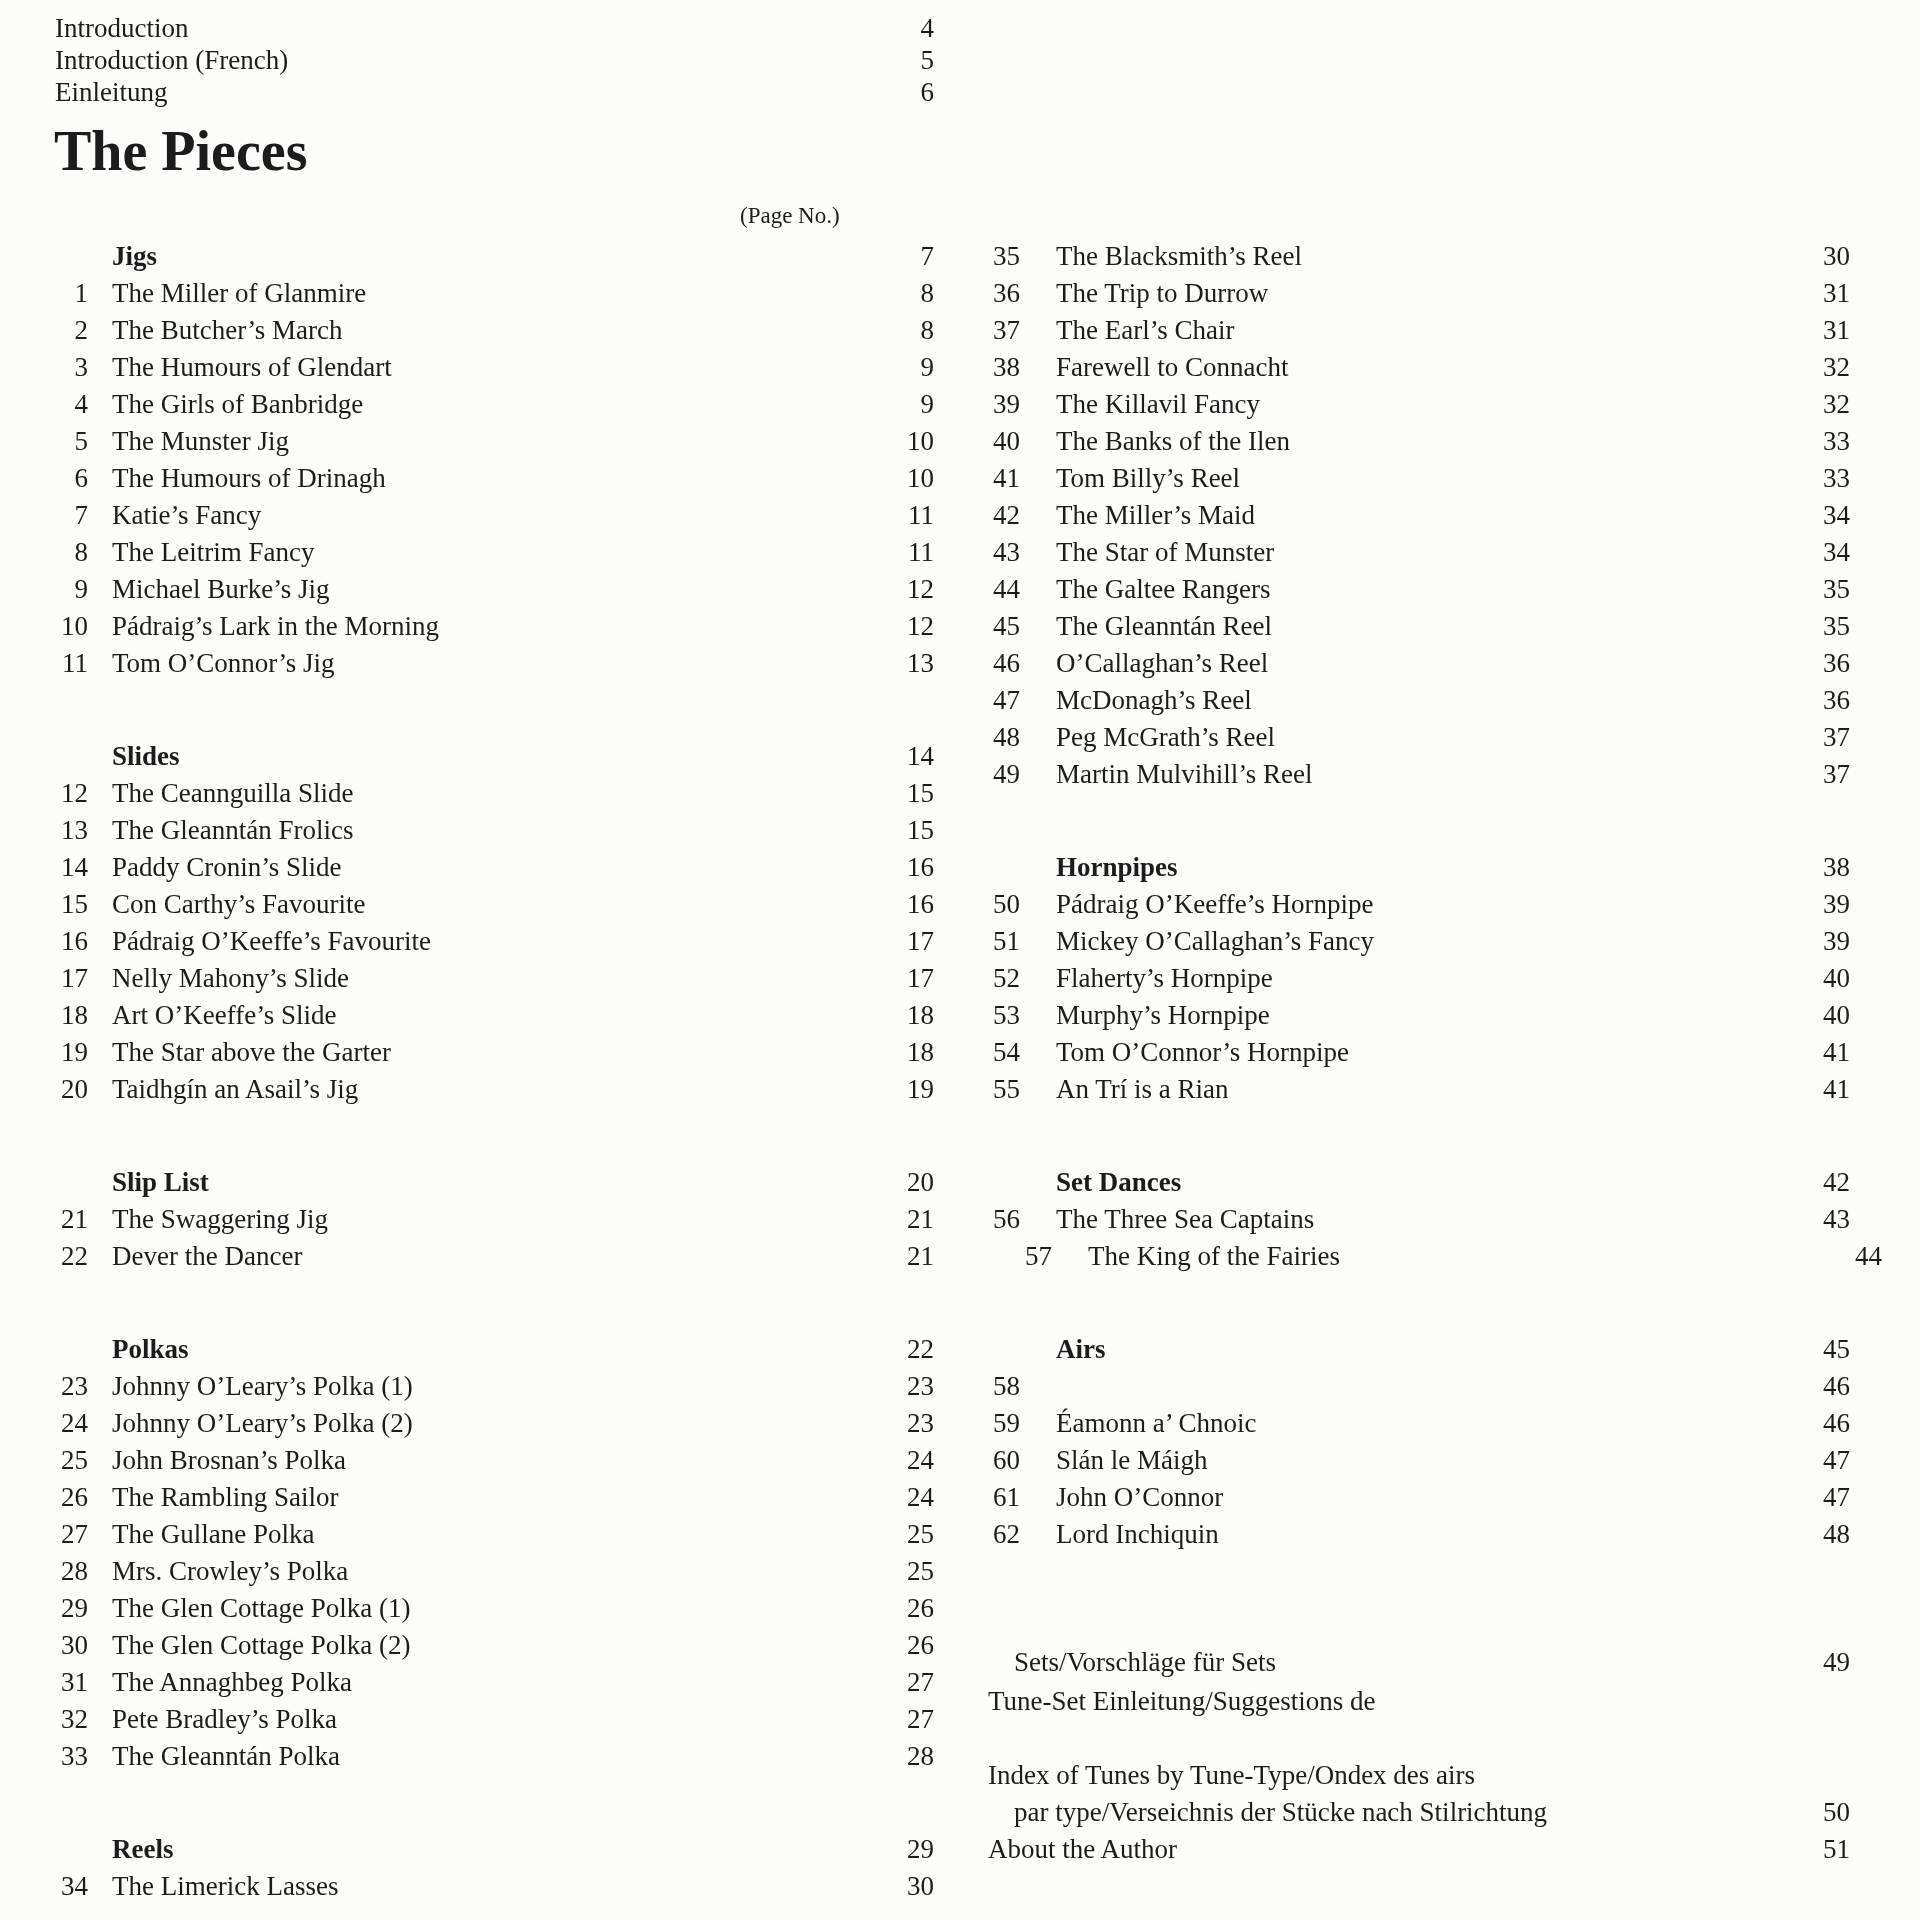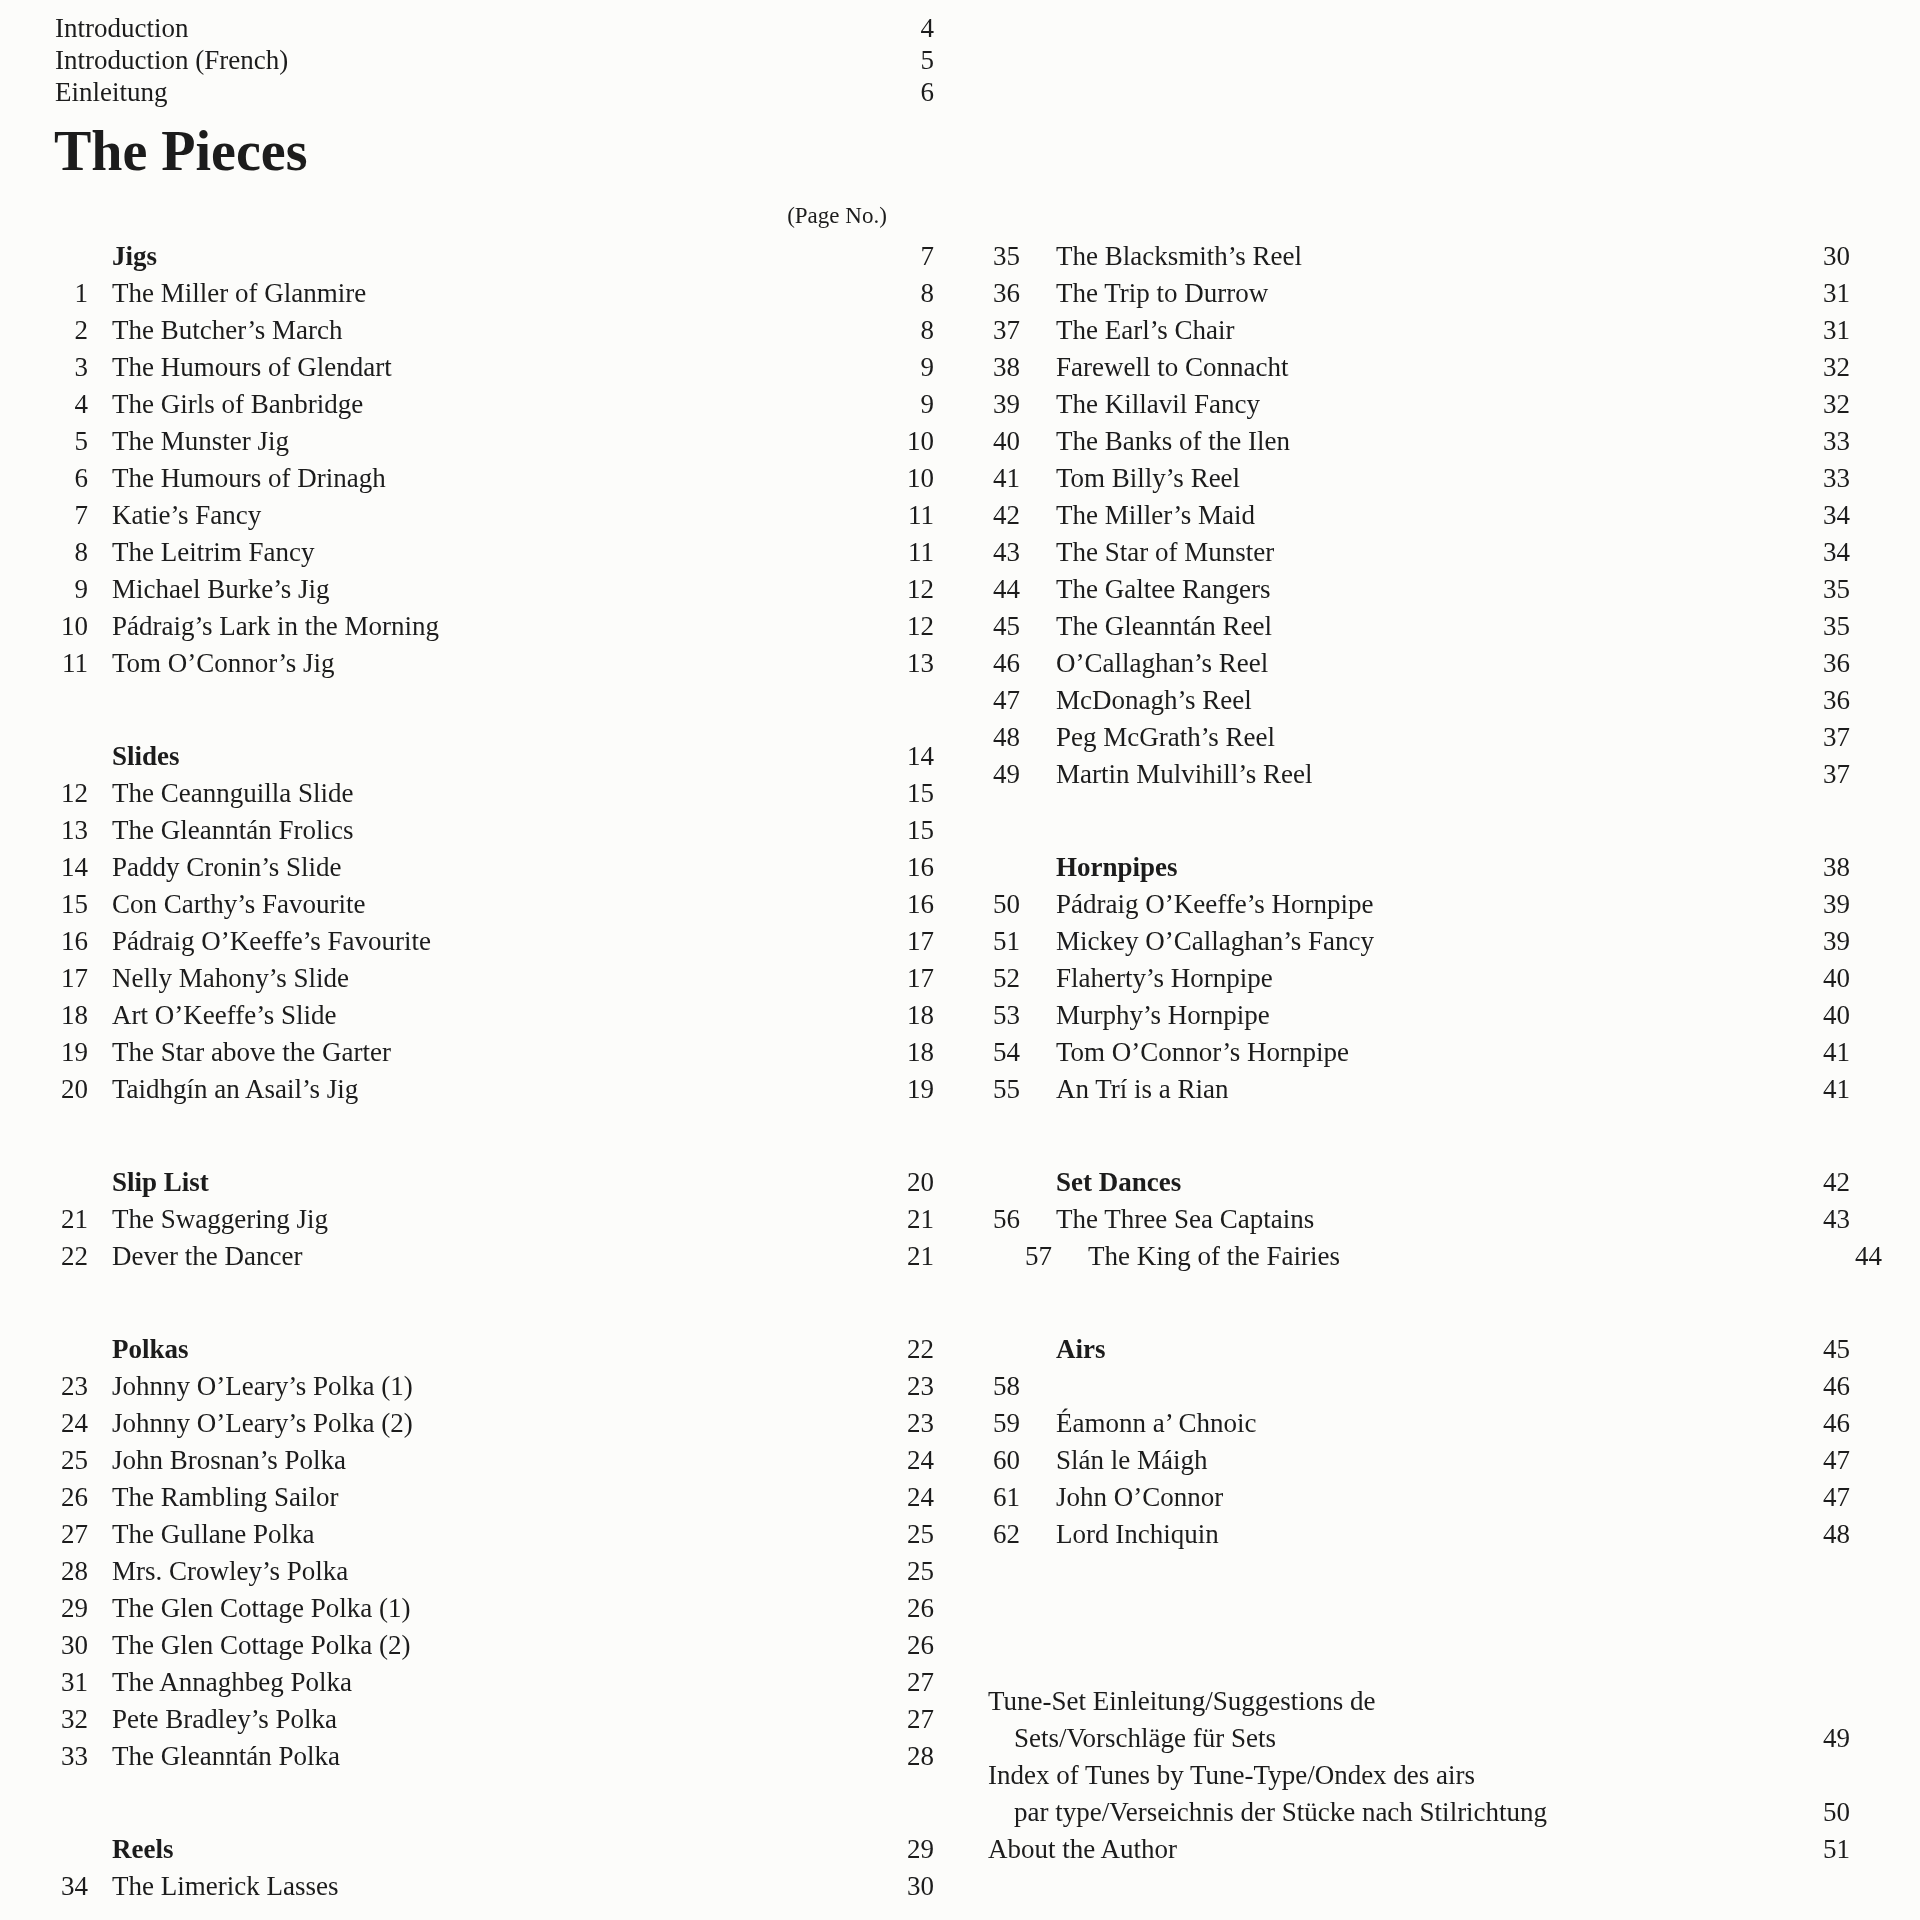--- a/index.html
+++ b/index.html
@@ -11,21 +11,21 @@
   .l-title{position:absolute;left:112px;width:700px;}
   .l-page{position:absolute;left:790px;width:144px;text-align:right;}
   .r-num{position:absolute;left:948px;width:72px;text-align:right;}
   .r-title{position:absolute;left:1056px;width:660px;}
   .r-page{position:absolute;left:1716px;width:134px;text-align:right;}
   .f-text{position:absolute;left:988px;width:720px;}
   .f-text.indent{left:1014px;}
   .bold{font-weight:bold;}
   .it{}
   .title-h{position:absolute;top:126px;left:54px;margin:0;font-size:56px;line-height:50px;font-weight:bold;}
-  .pageno-label{position:absolute;top:203px;left:740px;width:194px;text-align:center;font-size:23px;}
+  .pageno-label{position:absolute;top:203px;left:740px;width:194px;text-align:left;font-size:23px;}
 </style>
 </head>
 <body>
 
 <div class="page">
   <h1 class="title-h">The Pieces</h1>
   <div class="pageno-label">(Page No.)</div>
   <div id="rows">
       <div class="row" style="top: 12px;">
         <span class="fm-label">Introduction</span>
@@ -377,21 +377,21 @@
       </div>
       <div class="row" style="top: 1518px;">
         <span class="r-num">62</span>
         <span class="r-title">Lord Inchiquin</span>
         <span class="r-page">48</span>
       </div>
       <div class="row" style="top: 1685px;">
         <span class="f-text"><span class="">Tune-Set Einleitung/</span><span class="it">Suggestions de</span></span>
         <span class="r-page"></span>
       </div>
-      <div class="row" style="top: 1722px;">
+      <div class="row" style="top: 1646px;">
         <span class="f-text indent"><span class=""></span><span class="it">Sets/Vorschläge für Sets</span></span>
         <span class="r-page">49</span>
       </div>
       <div class="row" style="top: 1759px;">
         <span class="f-text"><span class="">Index of Tunes by Tune-Type/</span><span class="it">Ondex des airs</span></span>
         <span class="r-page"></span>
       </div>
       <div class="row" style="top: 1796px;">
         <span class="f-text indent"><span class=""></span><span class="it">par type/Verseichnis der Stücke nach Stilrichtung</span></span>
         <span class="r-page">50</span>

